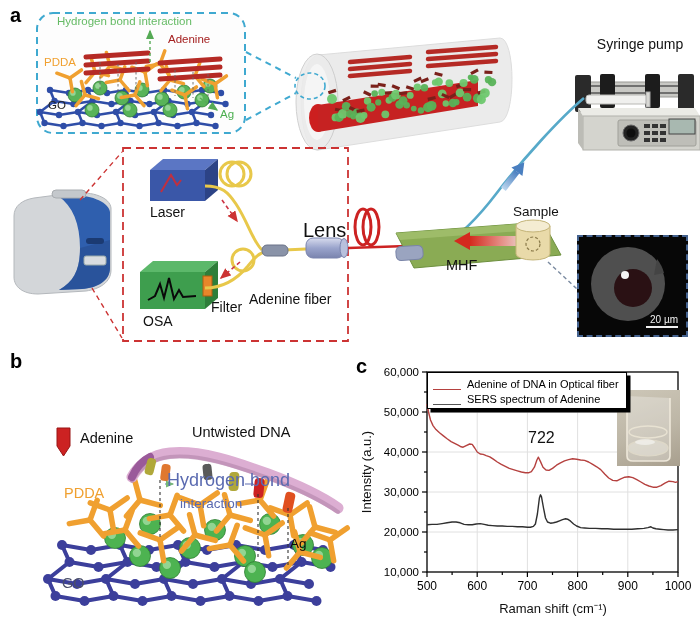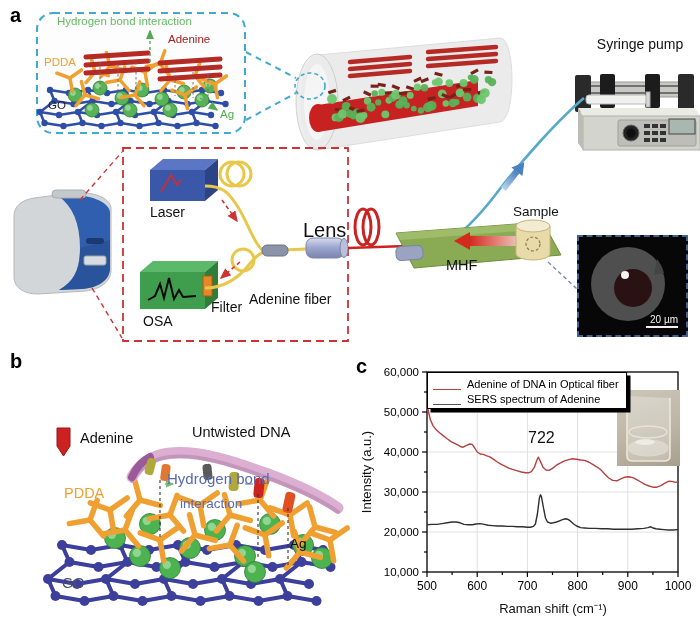--- a/index.html
+++ b/index.html
@@ -677,21 +677,21 @@
       <path d="M78,22 a37,37 0 0 1 7,14 l-10,2 Z" fill="#444"></path>
       <circle cx="54" cy="51" r="19" fill="#2a1114"></circle>
       <circle cx="46" cy="38" r="4" fill="#f4f4f4"></circle>
     </svg>
     <div id="scalebar-text">20 µm</div>
     <div id="scalebar-line"></div>
   </div>
 
   <div class="abs lbl" style="left:80px;top:430px;font-size:14.5px;">Adenine</div>
   <div class="abs lbl" style="left:192px;top:424px;font-size:14.5px;">Untwisted DNA</div>
-  <div class="abs lbl" style="left:167px;top:470px;font-size:15px;color:#5a6ab0;text-align:right;">Hydrogen bond</div>
+  <div class="abs lbl" style="left:167px;top:470px;font-size:18px;color:#5a6ab0;text-align:right;">Hydrogen bond</div>
   <div class="abs lbl" style="left:180px;top:496px;font-size:13.5px;color:#5a6ab0;">interaction</div>
   <div class="abs lbl" style="left:64px;top:485px;font-size:14.5px;color:#f0a030;">PDDA</div>
   <div class="abs lbl" style="left:290px;top:536px;font-size:13.5px;color:#0a0a0a;">Ag</div>
   <div class="abs lbl" style="left:62px;top:575px;font-size:14.5px;color:#4a4e69;">GO</div>
 
   <div id="chart-wrap" class="abs">
     <svg id="chart-svg" width="345" height="268">
         <g>
           <line x1="122.2" y1="16" x2="122.2" y2="216" stroke="#e0e0e0" stroke-width="1"></line>
           <line x1="172.4" y1="16" x2="172.4" y2="216" stroke="#e0e0e0" stroke-width="1"></line>

